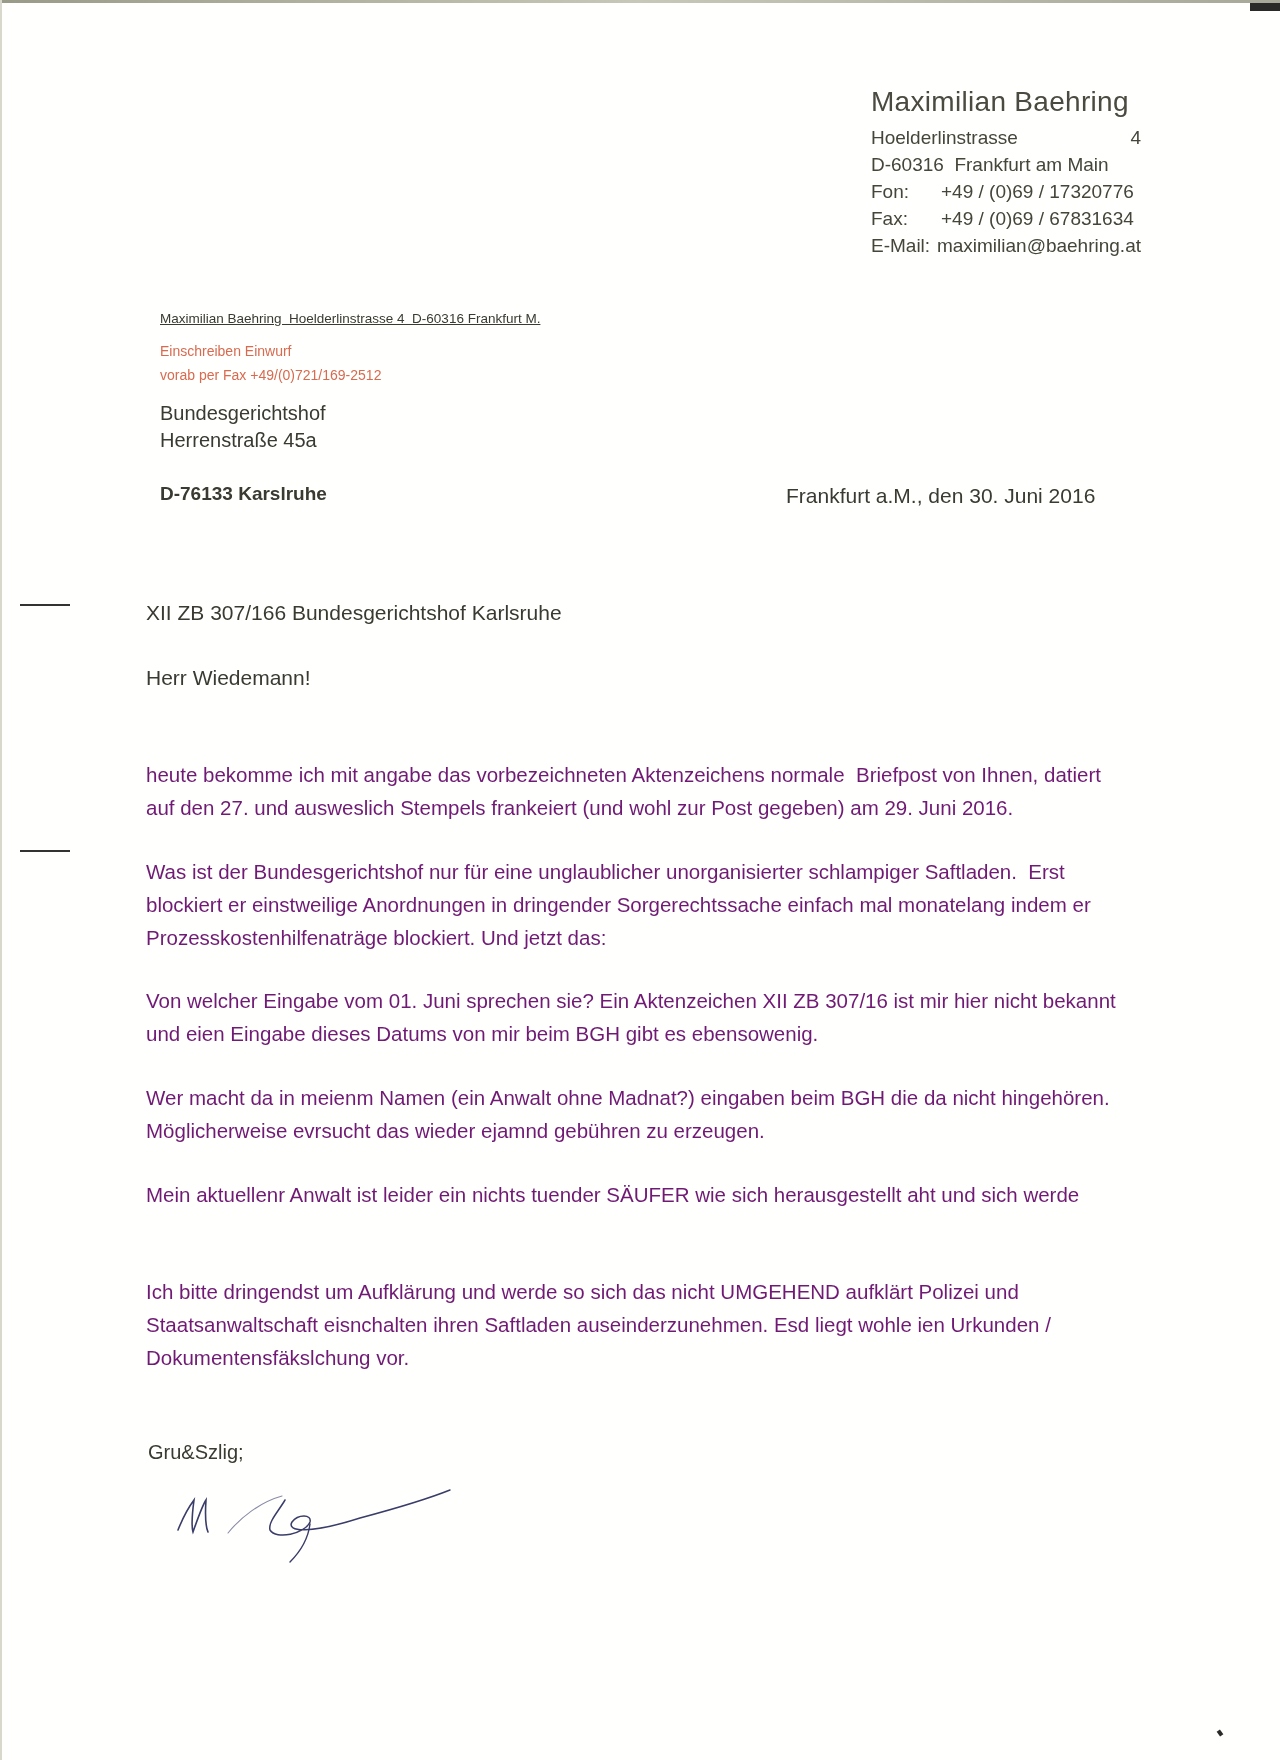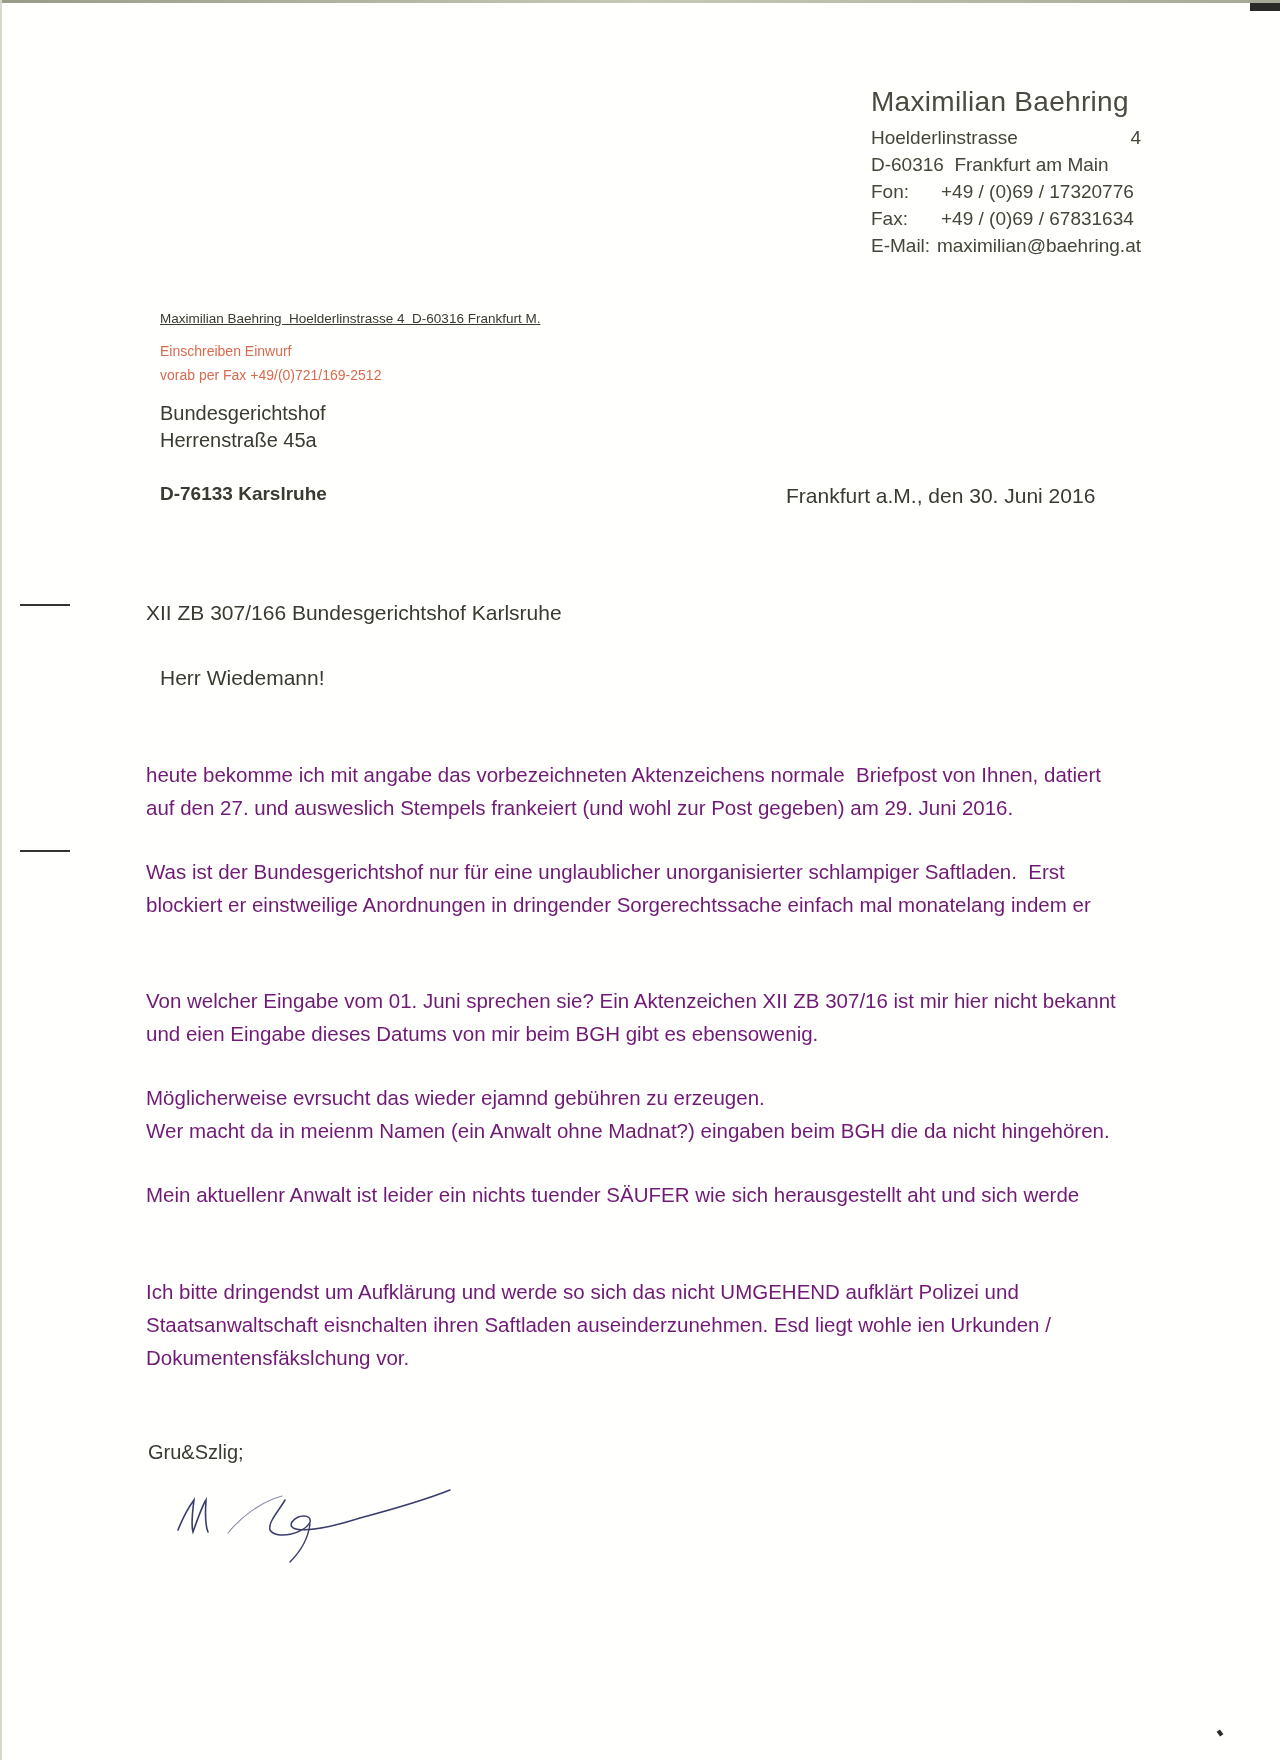--- a/index.html
+++ b/index.html
@@ -29,21 +29,21 @@
   .notice.n2 { top: 367px; }
   .recipient { left: 160px; font-size: 20px; color: #3a3a32; }
   .recipient.r1 { top: 402px; }
   .recipient.r2 { top: 429px; }
   .recipient.city { top: 483px; font-weight: bold; font-size: 19px; }
   .date { left: 786px; top: 484px; font-size: 21px; color: #3a3a32; }
 
   .margin-mark { position: absolute; left: 20px; width: 50px; height: 2px; background: #333; }
 
   .subject { left: 146px; top: 601px; font-size: 21px; color: #3a3a32; }
-  .salutation { left: 160px; top: 666px; font-size: 21px; color: #3a3a32; }
+  .salutation { left: 146px; top: 666px; font-size: 21px; color: #3a3a32; }
 
   .body-text { position: absolute; left: 146px; width: 1010px; font-size: 20.5px; line-height: 33px; color: #701a75; }
   .body-text p { margin: 0; }
   .p1 { top: 758px; }
   .p2 { top: 855px; }
   .p3 { top: 984px; }
   .p4 { top: 1081px; }
   .p5 { top: 1178px; }
   .p6 { top: 1275px; }
 
@@ -95,28 +95,29 @@
 <div class="abs subject">XII ZB 307/166 Bundesgerichtshof Karlsruhe</div>
 <div class="abs salutation">Herr Wiedemann!</div>
 
 <div class="body-text p1">
   <p style="white-space:pre;">heute bekomme ich mit angabe das vorbezeichneten Aktenzeichens normale  Briefpost von Ihnen, datiert</p>
   <p>auf den 27. und ausweslich Stempels frankeiert (und wohl zur Post gegeben) am 29. Juni 2016.</p>
 </div>
 <div class="body-text p2">
   <p style="white-space:pre;">Was ist der Bundesgerichtshof nur für eine unglaublicher unorganisierter schlampiger Saftladen.  Erst</p>
   <p>blockiert er einstweilige Anordnungen in dringender Sorgerechtssache einfach mal monatelang indem er</p>
+  <p>Prozesskostenhilfenaträge blockiert. Und jetzt das:</p>
 </div>
 <div class="body-text p3">
   <p>Von welcher Eingabe vom 01. Juni sprechen sie? Ein Aktenzeichen XII ZB 307/16 ist mir hier nicht bekannt</p>
   <p>und eien Eingabe dieses Datums von mir beim BGH gibt es ebensowenig.</p>
 </div>
 <div class="body-text p4">
+  <p>Wer macht da in meienm Namen (ein Anwalt ohne Madnat?) eingaben beim BGH die da nicht hingehören.</p>
   <p>Möglicherweise evrsucht das wieder ejamnd gebühren zu erzeugen.</p>
-  <p>Wer macht da in meienm Namen (ein Anwalt ohne Madnat?) eingaben beim BGH die da nicht hingehören.</p>
 </div>
 <div class="body-text p5">
   <p>Mein aktuellenr Anwalt ist leider ein nichts tuender SÄUFER wie sich herausgestellt aht und sich werde</p>
 </div>
 <div class="body-text p6">
   <p>Ich bitte dringendst um Aufklärung und werde so sich das nicht UMGEHEND aufklärt Polizei und</p>
   <p>Staatsanwaltschaft eisnchalten ihren Saftladen auseinderzunehmen. Esd liegt wohle ien Urkunden /</p>
   <p>Dokumentensfäkslchung vor.</p>
 </div>
 

